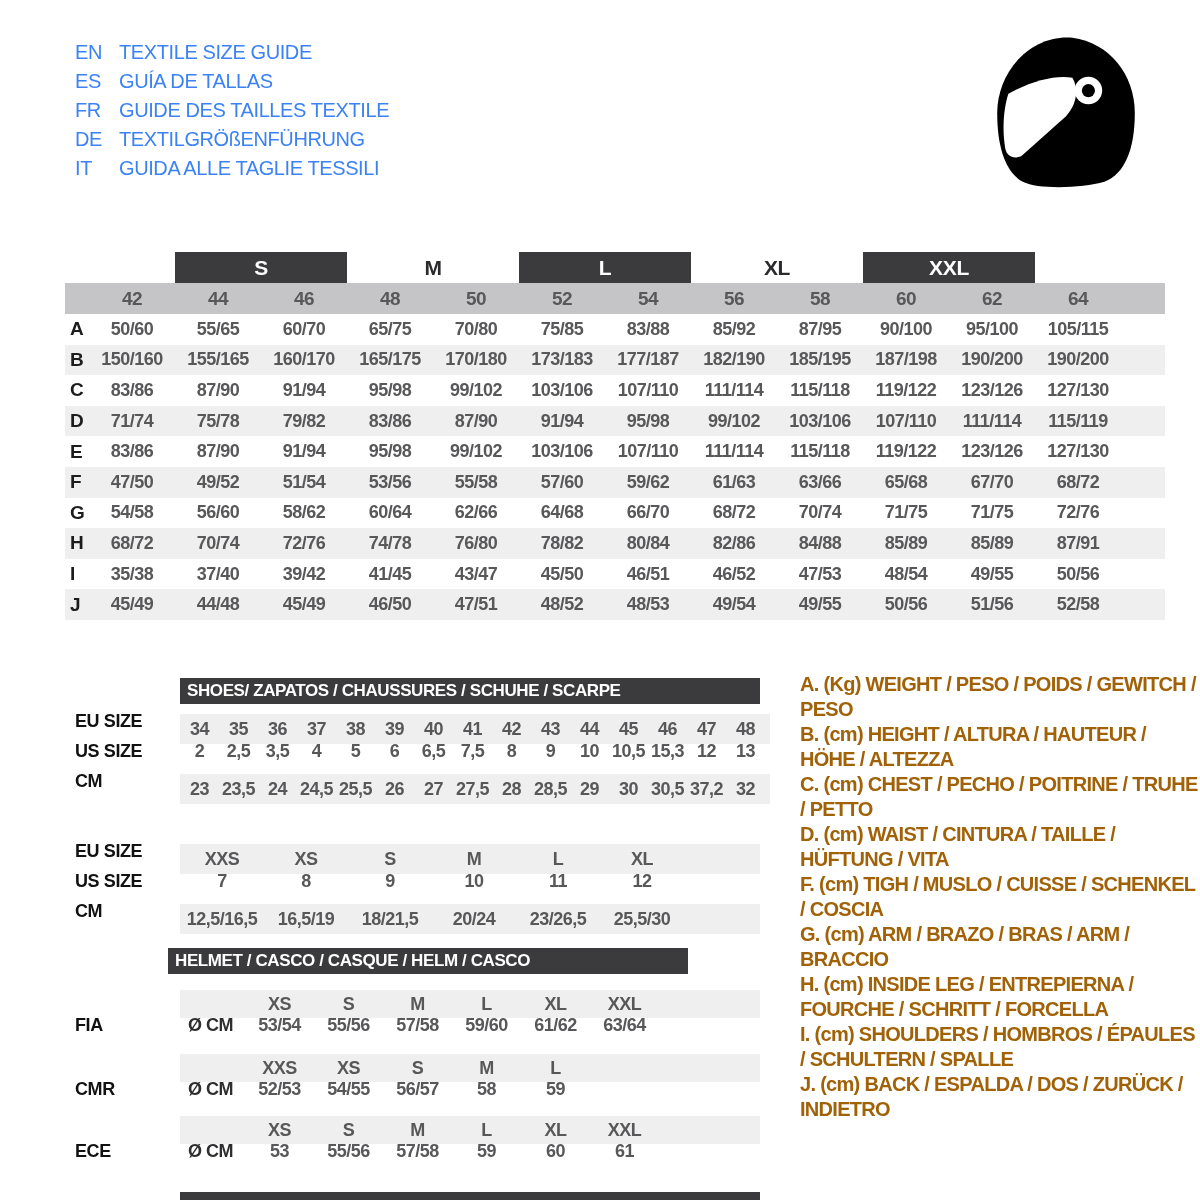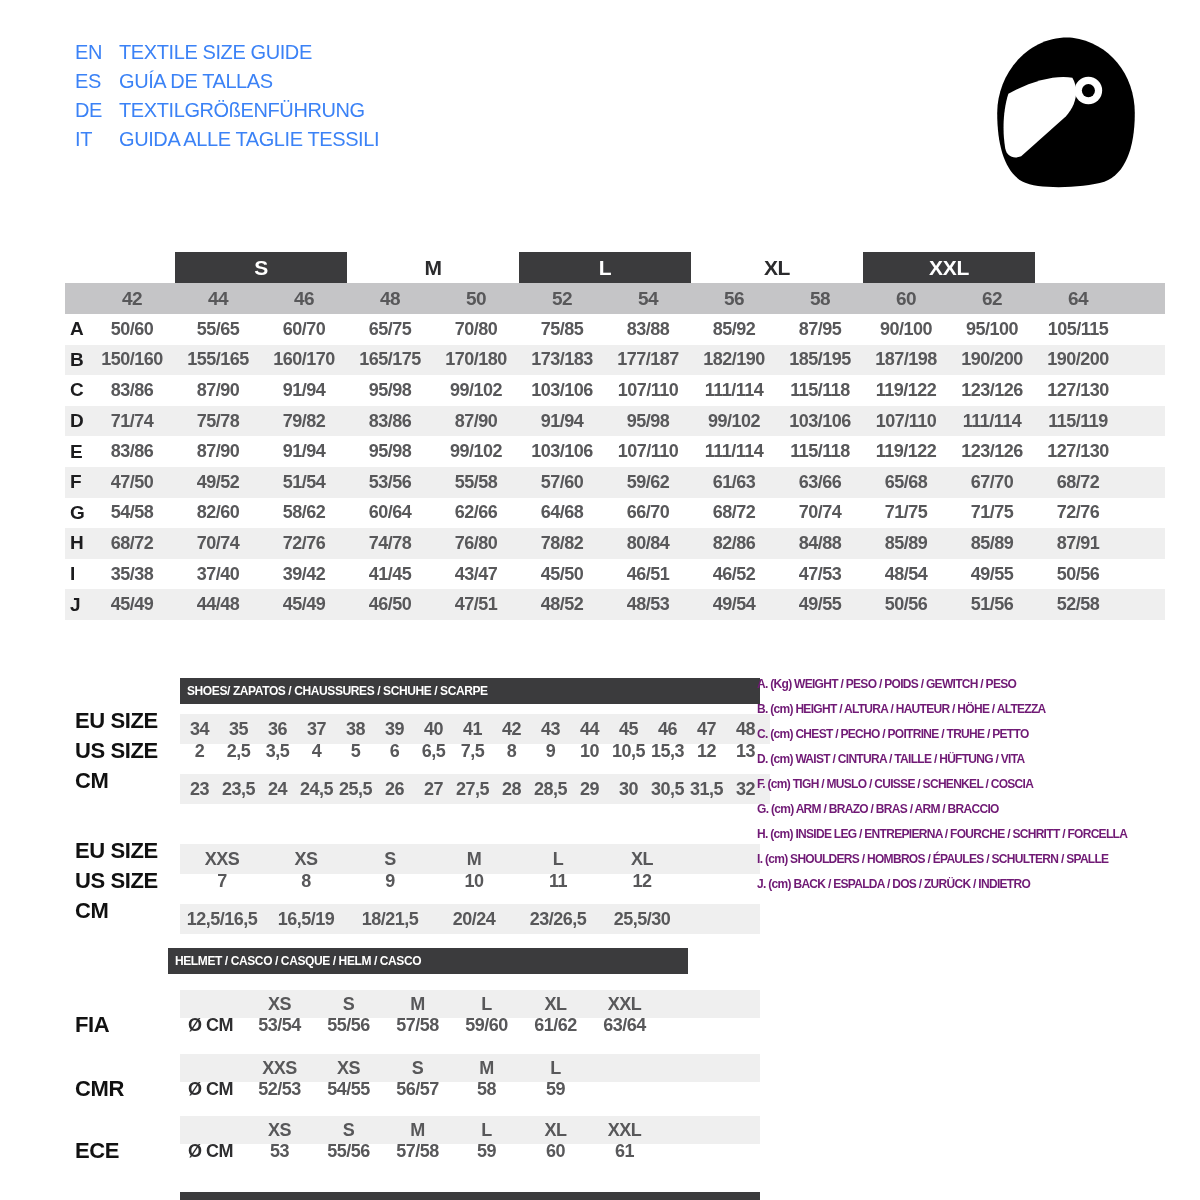--- a/index.html
+++ b/index.html
@@ -22,52 +22,56 @@
   .group-light{color:#2b2b2d;}
   .tt-numhdr{background:var(--greyhdr,#c5c5c7);height:31px;}
   .tt-row{height:30.6px;}
   .row-alt{background:var(--rowalt,#efefef);}
   .tt-cell{display:flex;align-items:center;justify-content:center;font-weight:700;font-size:18px;
     color:var(--valtext,#58585a);letter-spacing:-0.5px;}
   .tt-numcell{font-size:19px;}
   .tt-label{justify-content:flex-start;padding-left:5px;color:#1c1c1e;font-size:19px;}
   
   .sec-title{position:absolute;height:26px;background:var(--dark,#3b3b3d);color:#fff;font-weight:700;
-    font-size:12px;display:flex;align-items:center;padding-left:7px;letter-spacing:-0.4px;box-sizing:border-box;}
+    font-size:17px;display:flex;align-items:center;padding-left:7px;letter-spacing:-0.4px;box-sizing:border-box;}
   .side-label{position:absolute;left:75px;height:30px;display:flex;align-items:center;
-    font-weight:700;font-size:22px;color:#111;letter-spacing:-0.4px;}
+    font-weight:700;font-size:18px;color:#111;letter-spacing:-0.4px;}
   .band{position:absolute;left:180px;height:30px;display:grid;align-items:center;}
   .band-grey{background:var(--rowalt,#efefef);margin-top:8px;}
   .h28{height:28px;}
   .cols-15{grid-template-columns:repeat(15,39px);}
   .cols-6{grid-template-columns:repeat(6,84px);}
   .cols-helmet{grid-template-columns:65px repeat(6,69px);}
   .band-cell{display:flex;align-items:center;justify-content:center;font-weight:700;font-size:18px;
     color:var(--valtext,#58585a);letter-spacing:-0.5px;height:100%;}
   .unit-cell{color:#2e2e30;justify-content:flex-start;padding-left:8px;box-sizing:border-box;}
   
-  #legend{position:absolute;left:757px;top:672px;width:400px;font-weight:700;font-size:12px;
-    line-height:25px;color:#701a75;letter-spacing:-0.7px;}
+  #legend{position:absolute;left:800px;top:672px;width:400px;font-weight:700;font-size:20px;
+    line-height:25px;color:#a16207;letter-spacing:-0.7px;}
   .legend-line{min-height:25px;}
   
   #bottom-crop-bar{position:absolute;left:180px;top:1192px;width:580px;height:8px;background:var(--dark,#3b3b3d);}
 </style>
 </head>
 <body>
 
 <div id="canvas">
 
   <div id="lang-list">
       <div class="lang-row">
         <span class="lang-code">EN</span>
         <span>TEXTILE SIZE GUIDE</span>
       </div>
       <div class="lang-row">
         <span class="lang-code">ES</span>
         <span>GUÍA DE TALLAS</span>
+      </div>
+      <div class="lang-row">
+        <span class="lang-code">FR</span>
+        <span>GUIDE DES TAILLES TEXTILE</span>
       </div>
       <div class="lang-row">
         <span class="lang-code">DE</span>
         <span>TEXTILGRÖßENFÜHRUNG</span>
       </div>
       <div class="lang-row">
         <span class="lang-code">IT</span>
         <span>GUIDA ALLE TAGLIE TESSILI</span>
       </div>
     </div>
@@ -193,21 +197,21 @@
         <div class="tt-cell">59/62</div>
         <div class="tt-cell">61/63</div>
         <div class="tt-cell">63/66</div>
         <div class="tt-cell">65/68</div>
         <div class="tt-cell">67/70</div>
         <div class="tt-cell">68/72</div>
       </div>
       <div class="tt-grid tt-row">
         <div class="tt-cell tt-label">G</div>
         <div class="tt-cell">54/58</div>
-        <div class="tt-cell">82/60</div>
+        <div class="tt-cell">56/60</div>
         <div class="tt-cell">58/62</div>
         <div class="tt-cell">60/64</div>
         <div class="tt-cell">62/66</div>
         <div class="tt-cell">64/68</div>
         <div class="tt-cell">66/70</div>
         <div class="tt-cell">68/72</div>
         <div class="tt-cell">70/74</div>
         <div class="tt-cell">71/75</div>
         <div class="tt-cell">71/75</div>
         <div class="tt-cell">72/76</div>
@@ -304,21 +308,21 @@
       <div class="band-cell">24,5</div>
       <div class="band-cell">25,5</div>
       <div class="band-cell">26</div>
       <div class="band-cell">27</div>
       <div class="band-cell">27,5</div>
       <div class="band-cell">28</div>
       <div class="band-cell">28,5</div>
       <div class="band-cell">29</div>
       <div class="band-cell">30</div>
       <div class="band-cell">30,5</div>
-      <div class="band-cell">31,5</div>
+      <div class="band-cell">37,2</div>
       <div class="band-cell">32</div>
     </div>
 
   <div class="side-label" style="top:836px">EU SIZE</div>
   <div class="side-label" style="top:866px">US SIZE</div>
   <div class="side-label" style="top:896px">CM</div>
   <div class="band band-grey cols-6" id="gloves-eu" style="top:836px;width:580px">
       <div class="band-cell">XXS</div>
       <div class="band-cell">XS</div>
       <div class="band-cell">S</div>

